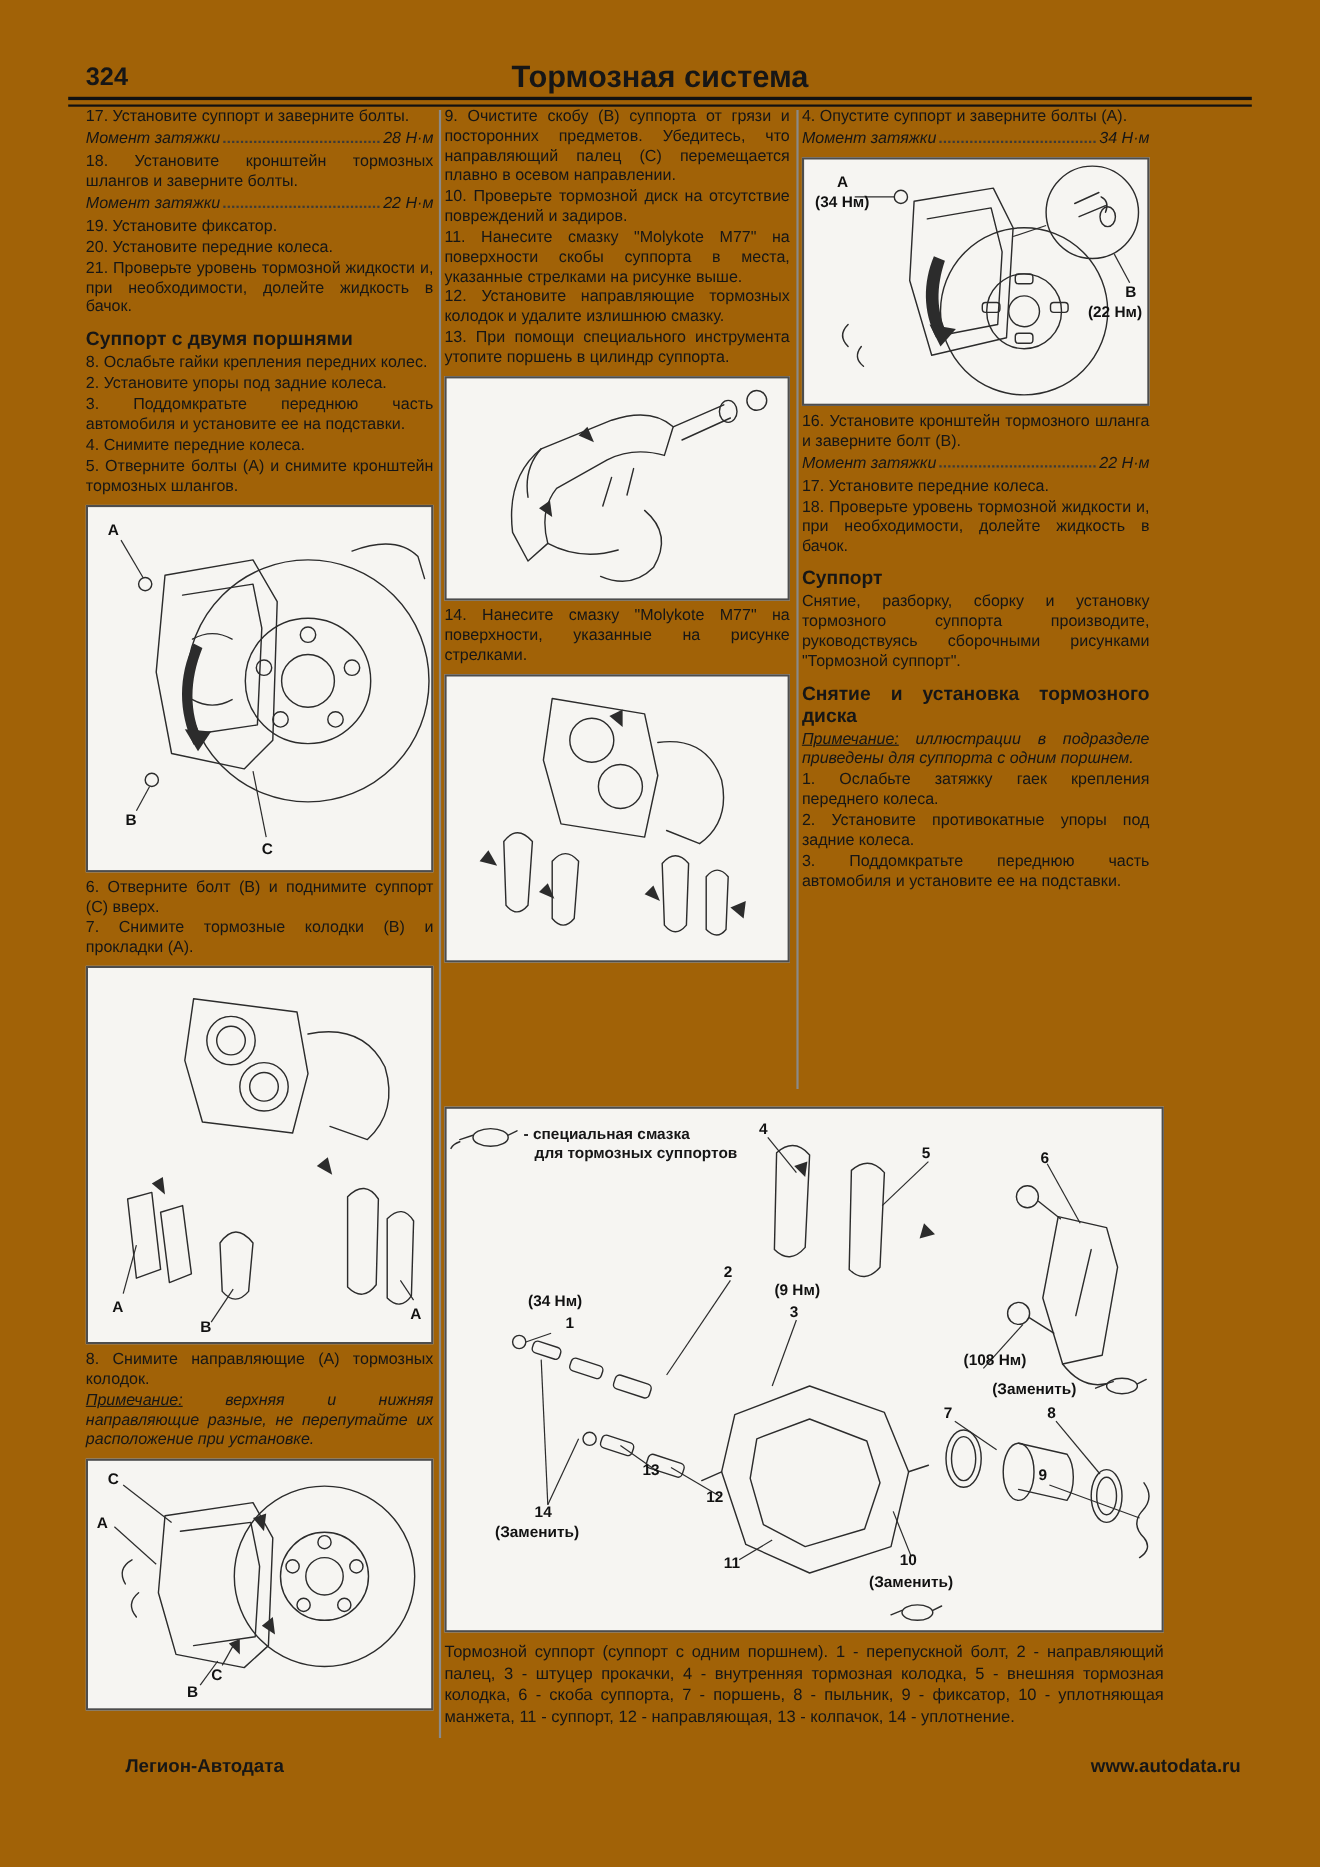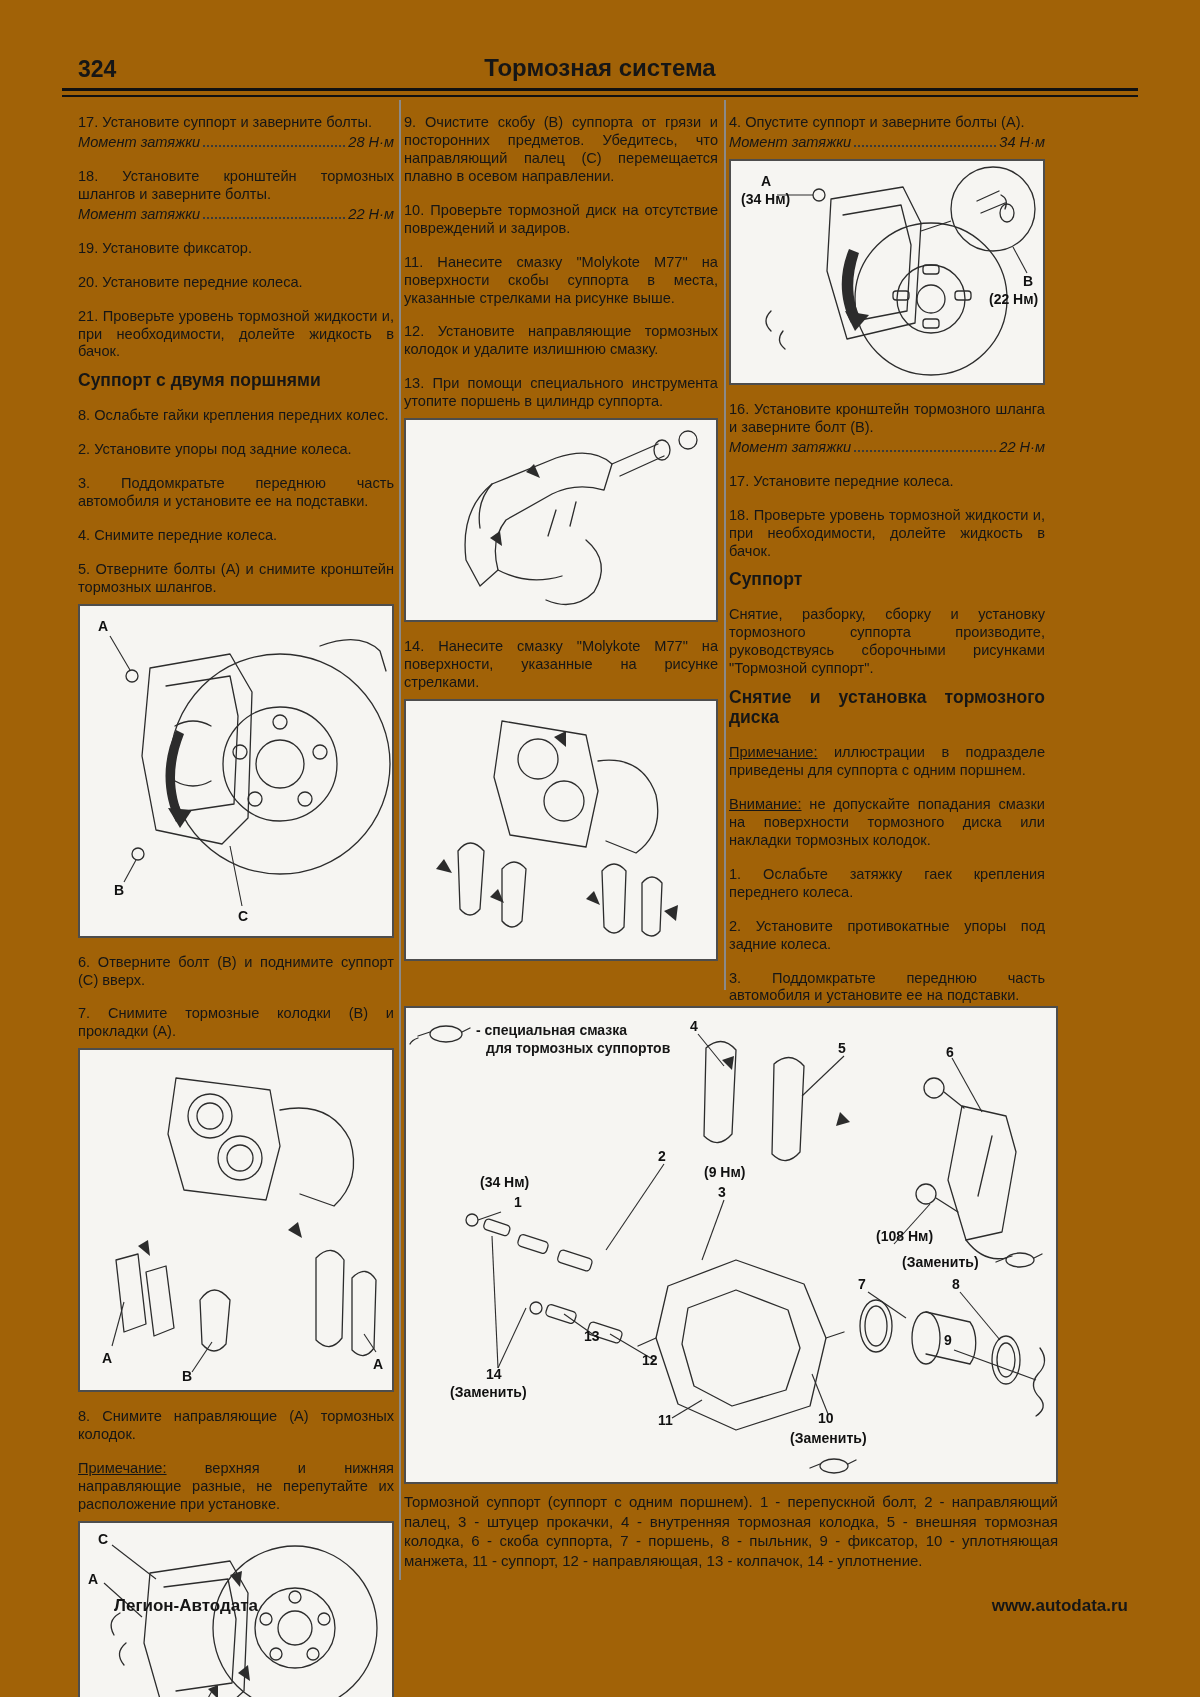--- a/index.html
+++ b/index.html
@@ -4,31 +4,31 @@
 <style>
   html,body{margin:0;padding:0;background:#888;}
   .page{
     position:relative;width:1200px;height:1697px;margin:0 auto;
     background:#a16207;
     font-family:"Liberation Sans", sans-serif;
     color:#161616;overflow:hidden;
   }
   
   .pagenum{position:absolute;left:78px;top:56px;font-size:23px;font-weight:bold;}
-  .pagetitle{position:absolute;left:0;top:54px;width:100%;text-align:center;font-size:24px;font-weight:bold;}
+  .pagetitle{position:absolute;left:0;top:54px;width:100%;text-align:center;font-size:28px;font-weight:bold;}
   .headrule{position:absolute;left:62px;top:88px;width:1076px;height:4px;border-top:3px solid #111;border-bottom:2px solid #111;}
   
   .vrule{position:absolute;width:2px;background:#8a8a8a;}
   
   .col{position:absolute;top:98px;font-size:14.6px;line-height:1.23;text-align:justify;}
-  .col p{margin:16px 0 1px 0;}
+  .col p{margin:0 0 1px 0;}
   .tq{display:flex;align-items:baseline;font-style:italic;margin:2px 0 3px 0;}
   .tq .dots{flex:1;border-bottom:2px dotted #3a3a3a;margin:0 3px 3px 3px;height:1px;}
   h3{font-size:17.5px;margin:9px 0 3px 0;line-height:1.18;}
-  .note{margin:2px 0 3px 0;}
+  .note{font-style:italic;margin:2px 0 3px 0;}
   .note .nlabel{text-decoration:underline;}
   .fig{position:relative;border:2px solid #4d4d4d;background:#f6f5f2;margin:7px 0 6px 0;}
   .fig svg{display:block;}
   .figlabel{position:absolute;font-size:14px;font-weight:bold;font-style:normal;color:#111;white-space:nowrap;}
   
   .bigbox{position:absolute;left:404px;top:1006px;width:650px;height:474px;border:2px solid #4d4d4d;background:#f6f5f2;}
   .bigbox .figlabel{font-size:14px;}
   .legend{position:absolute;left:70px;top:14px;font-size:14px;font-weight:bold;line-height:1.25;}
   .caption{position:absolute;left:404px;top:1492px;width:654px;font-size:15px;font-weight:normal;line-height:1.3;text-align:justify;}
   .footer-left{position:absolute;left:78px;top:1596px;font-size:17px;font-weight:bold;margin-left:36px;}
@@ -245,23 +245,20 @@
     </div>
     <p>17. Установите передние колеса.</p>
     <p>18. Проверьте уровень тормозной жидкости и, при необходимости, долейте жидкость в бачок.</p>
 
     <h3>Суппорт</h3>
     <p>Снятие, разборку, сборку и установку тормозного суппорта производите, руководствуясь сборочными рисунками "Тормозной суппорт".</p>
 
     <h3>Снятие и установка тормозного диска</h3>
     <p class="note">
       <span class="nlabel">Примечание:</span><span> иллюстрации в подразделе приведены для суппорта с одним поршнем.</span>
-    </p>
-    <p class="note">
-      <span class="nlabel">Внимание:</span><span> не допускайте попадания смазки на поверхности тормозного диска или накладки тормозных колодок.</span>
     </p>
     <p>1. Ослабьте затяжку гаек крепления переднего колеса.</p>
     <p>2. Установите противокатные упоры под задние колеса.</p>
     <p>3. Поддомкратьте переднюю часть автомобиля и установите ее на подставки.</p>
   </div>
 
   <div class="bigbox">
     <svg width="650" height="474" viewBox="0 0 650 474" style="position:absolute;left:0;top:0;">
 
       <g>

